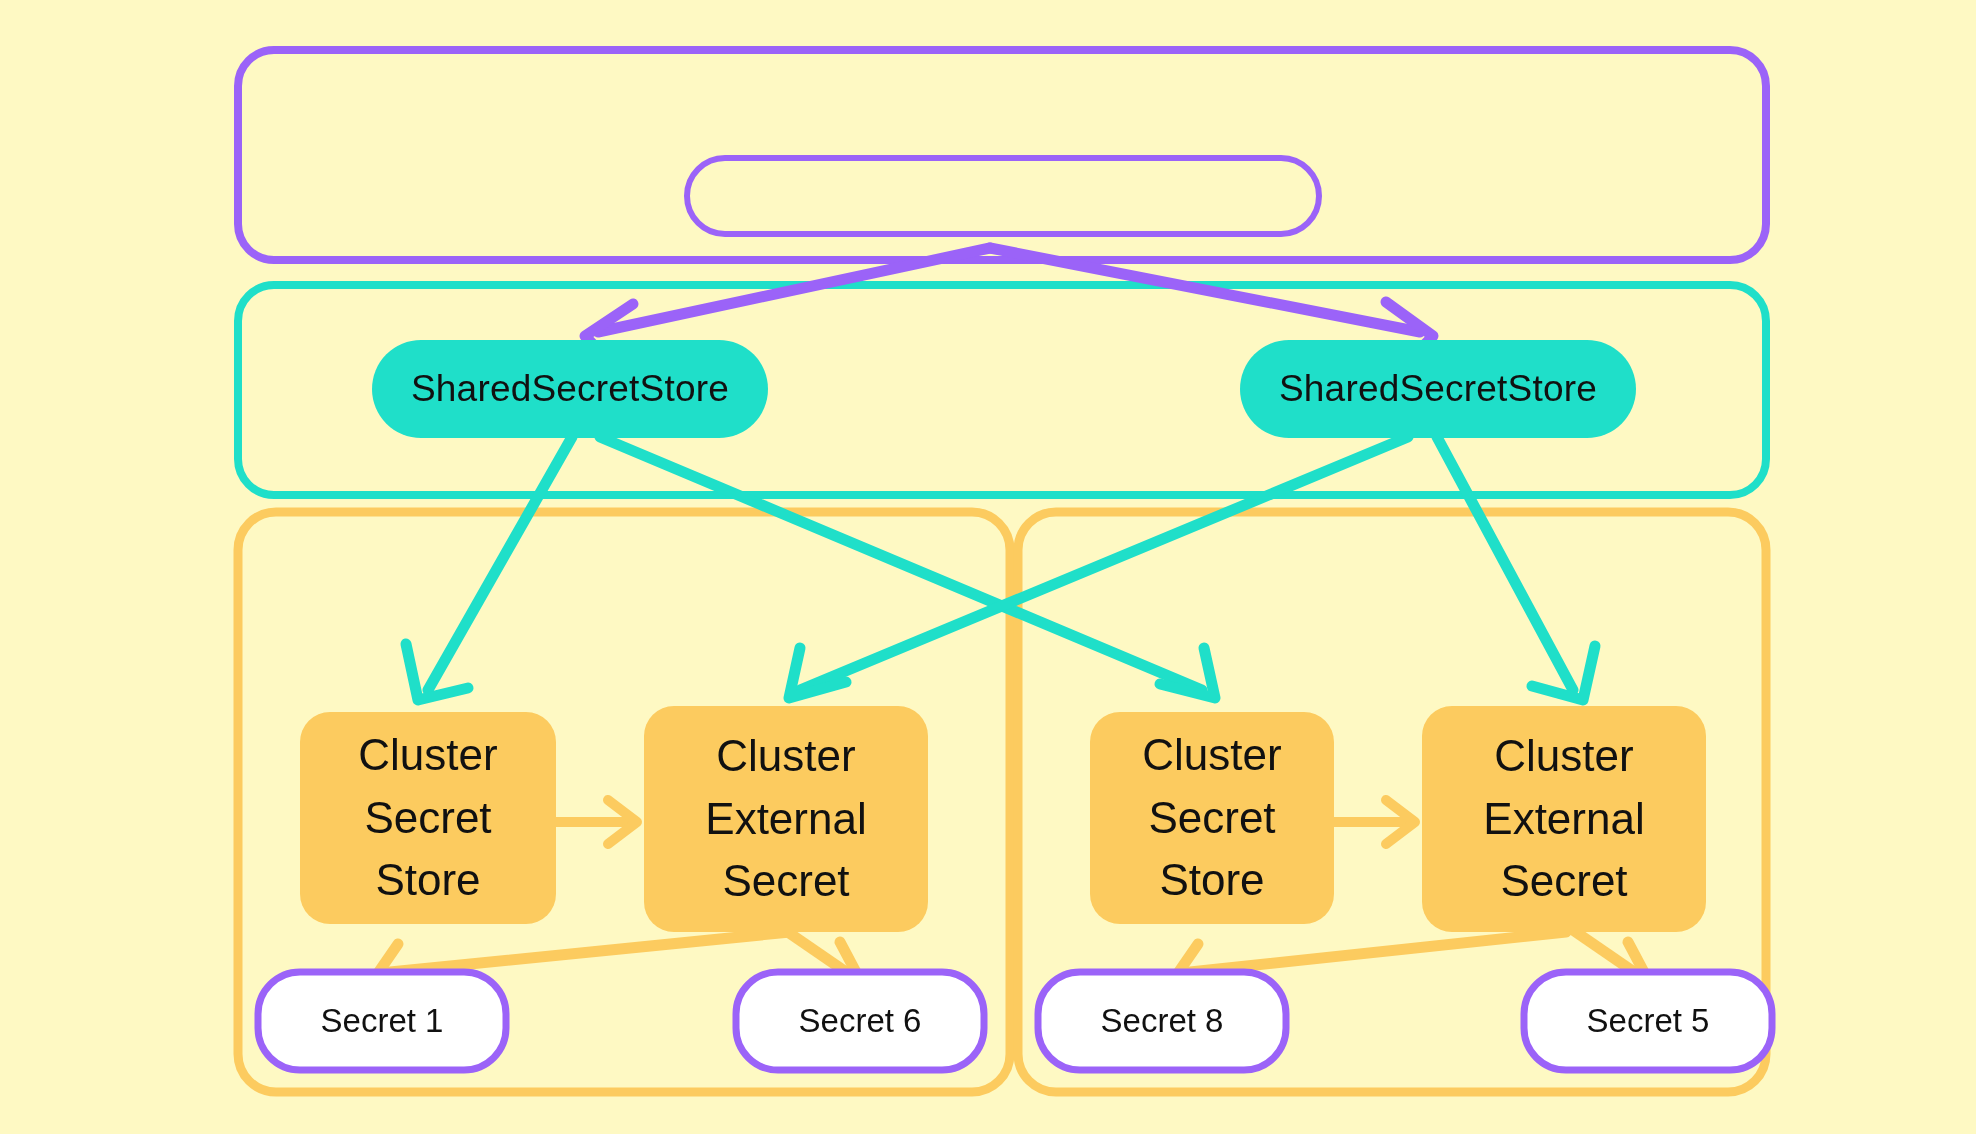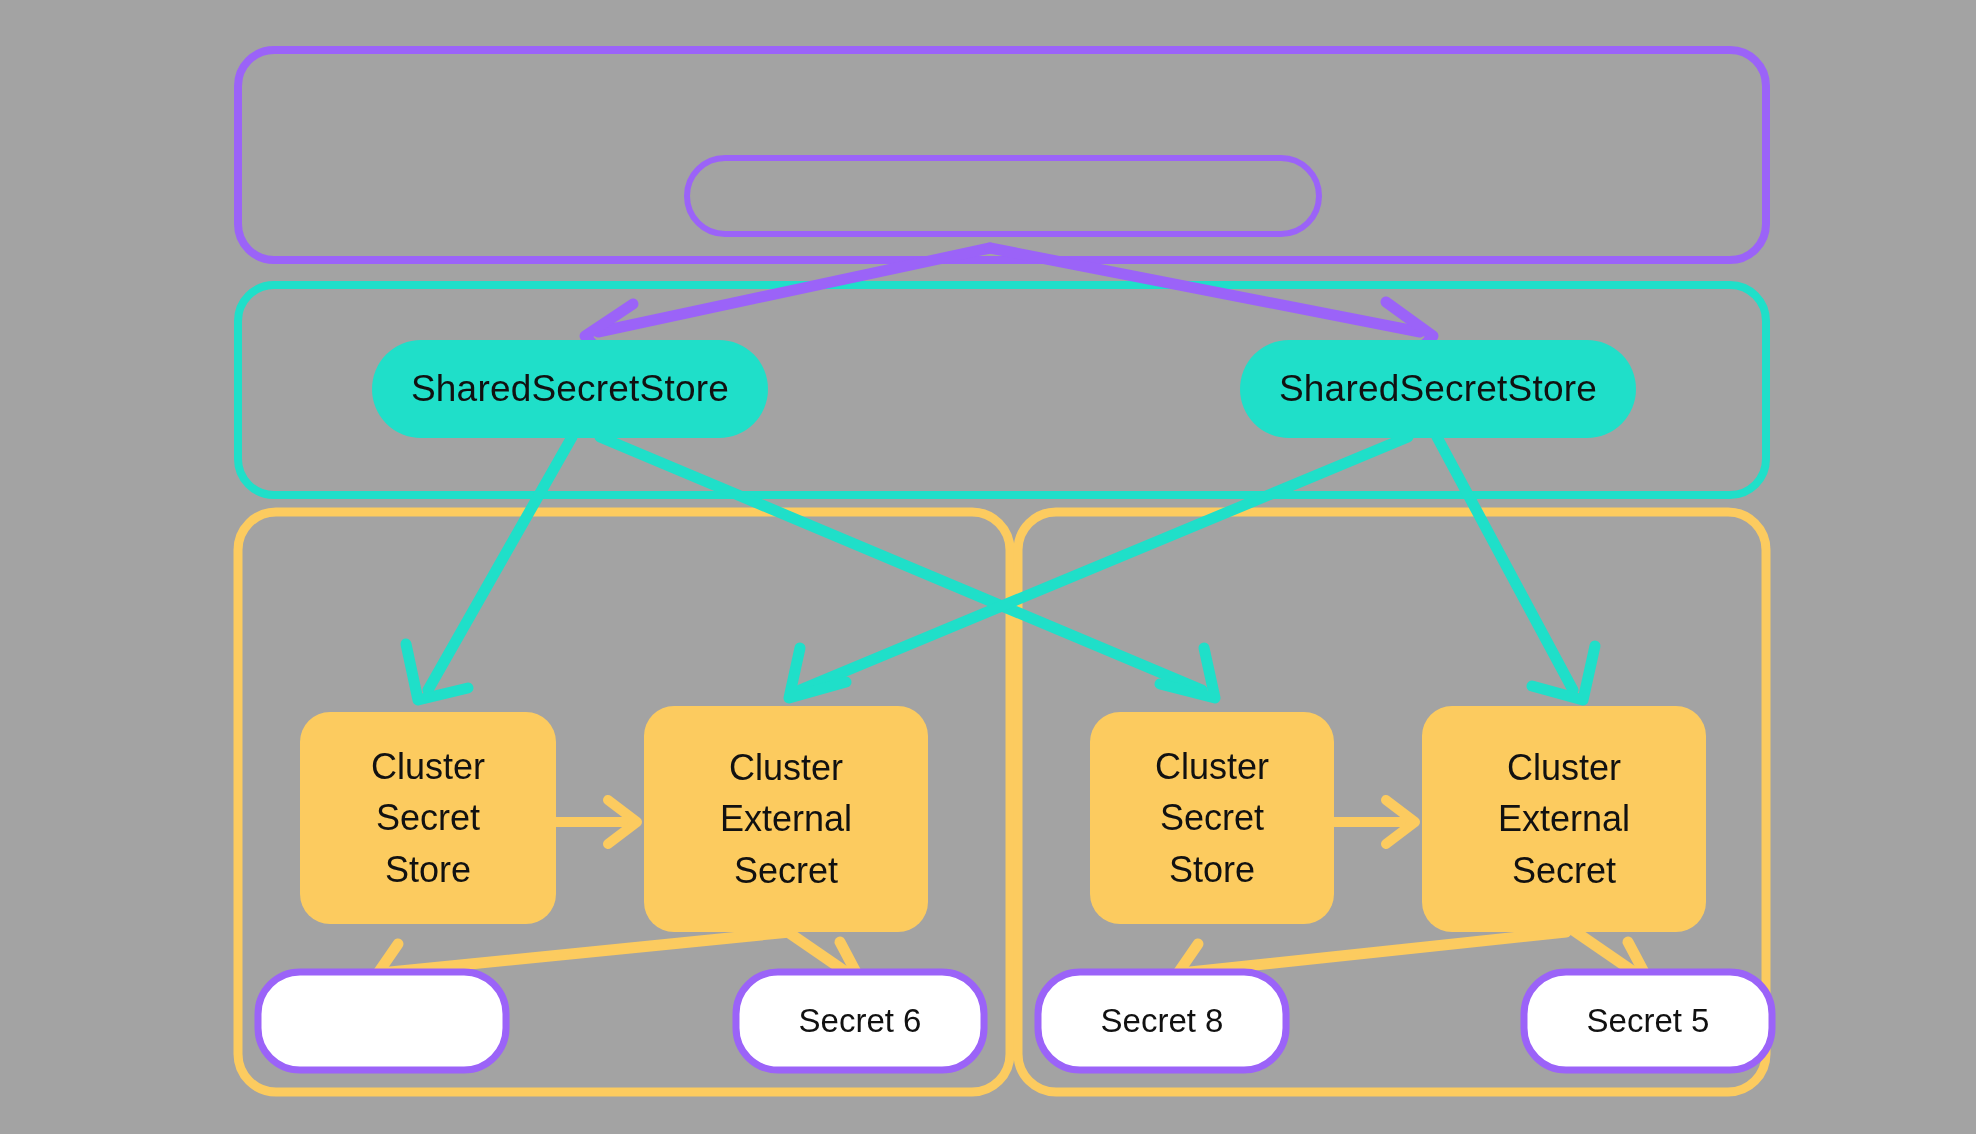--- a/index.html
+++ b/index.html
@@ -7,21 +7,21 @@
     padding: 0;
     background: #000000;
   }
   body {
     font-family: "Liberation Sans", sans-serif;
   }
   #canvas {
     position: relative;
     width: 1976px;
     height: 1134px;
-    background: #a3a3a3;
+    background: #fef9c3;
     overflow: hidden;
   }
   svg.layer {
     position: absolute;
     left: 0;
     top: 0;
     width: 1976px;
     height: 1134px;
     overflow: visible;
   }
@@ -33,21 +33,21 @@
     text-align: center;
     color: #111111;
     pointer-events: none;
     white-space: pre-line;
   }
   .lbl-shared {
     font-size: 37px;
     letter-spacing: 0.2px;
   }
   .lbl-cluster {
-    font-size: 36px;
+    font-size: 44px;
     line-height: 1.42;
   }
   .lbl-secret {
     font-size: 33px;
   }
 </style>
 </head>
 <body>
 
 <div id="canvas">
@@ -146,20 +146,21 @@
 Secret</div>
 
   <div class="node-label lbl-cluster" style="left:1090px;top:712px;width:244px;height:212px;">Cluster
 Secret
 Store</div>
 
   <div class="node-label lbl-cluster" style="left:1422px;top:706px;width:284px;height:226px;">Cluster
 External
 Secret</div>
 
+  <div class="node-label lbl-secret" style="left:258px;top:972px;width:248px;height:98px;">Secret 1</div>
 
   <div class="node-label lbl-secret" style="left:736px;top:972px;width:248px;height:98px;">Secret 6</div>
 
   <div class="node-label lbl-secret" style="left:1038px;top:972px;width:248px;height:98px;">Secret 8</div>
 
   <div class="node-label lbl-secret" style="left:1524px;top:972px;width:248px;height:98px;">Secret 5</div>
 
   <div class="node-label lbl-secret" style="left:687px;top:158px;width:632px;height:76px;"></div>
 
 </div>

